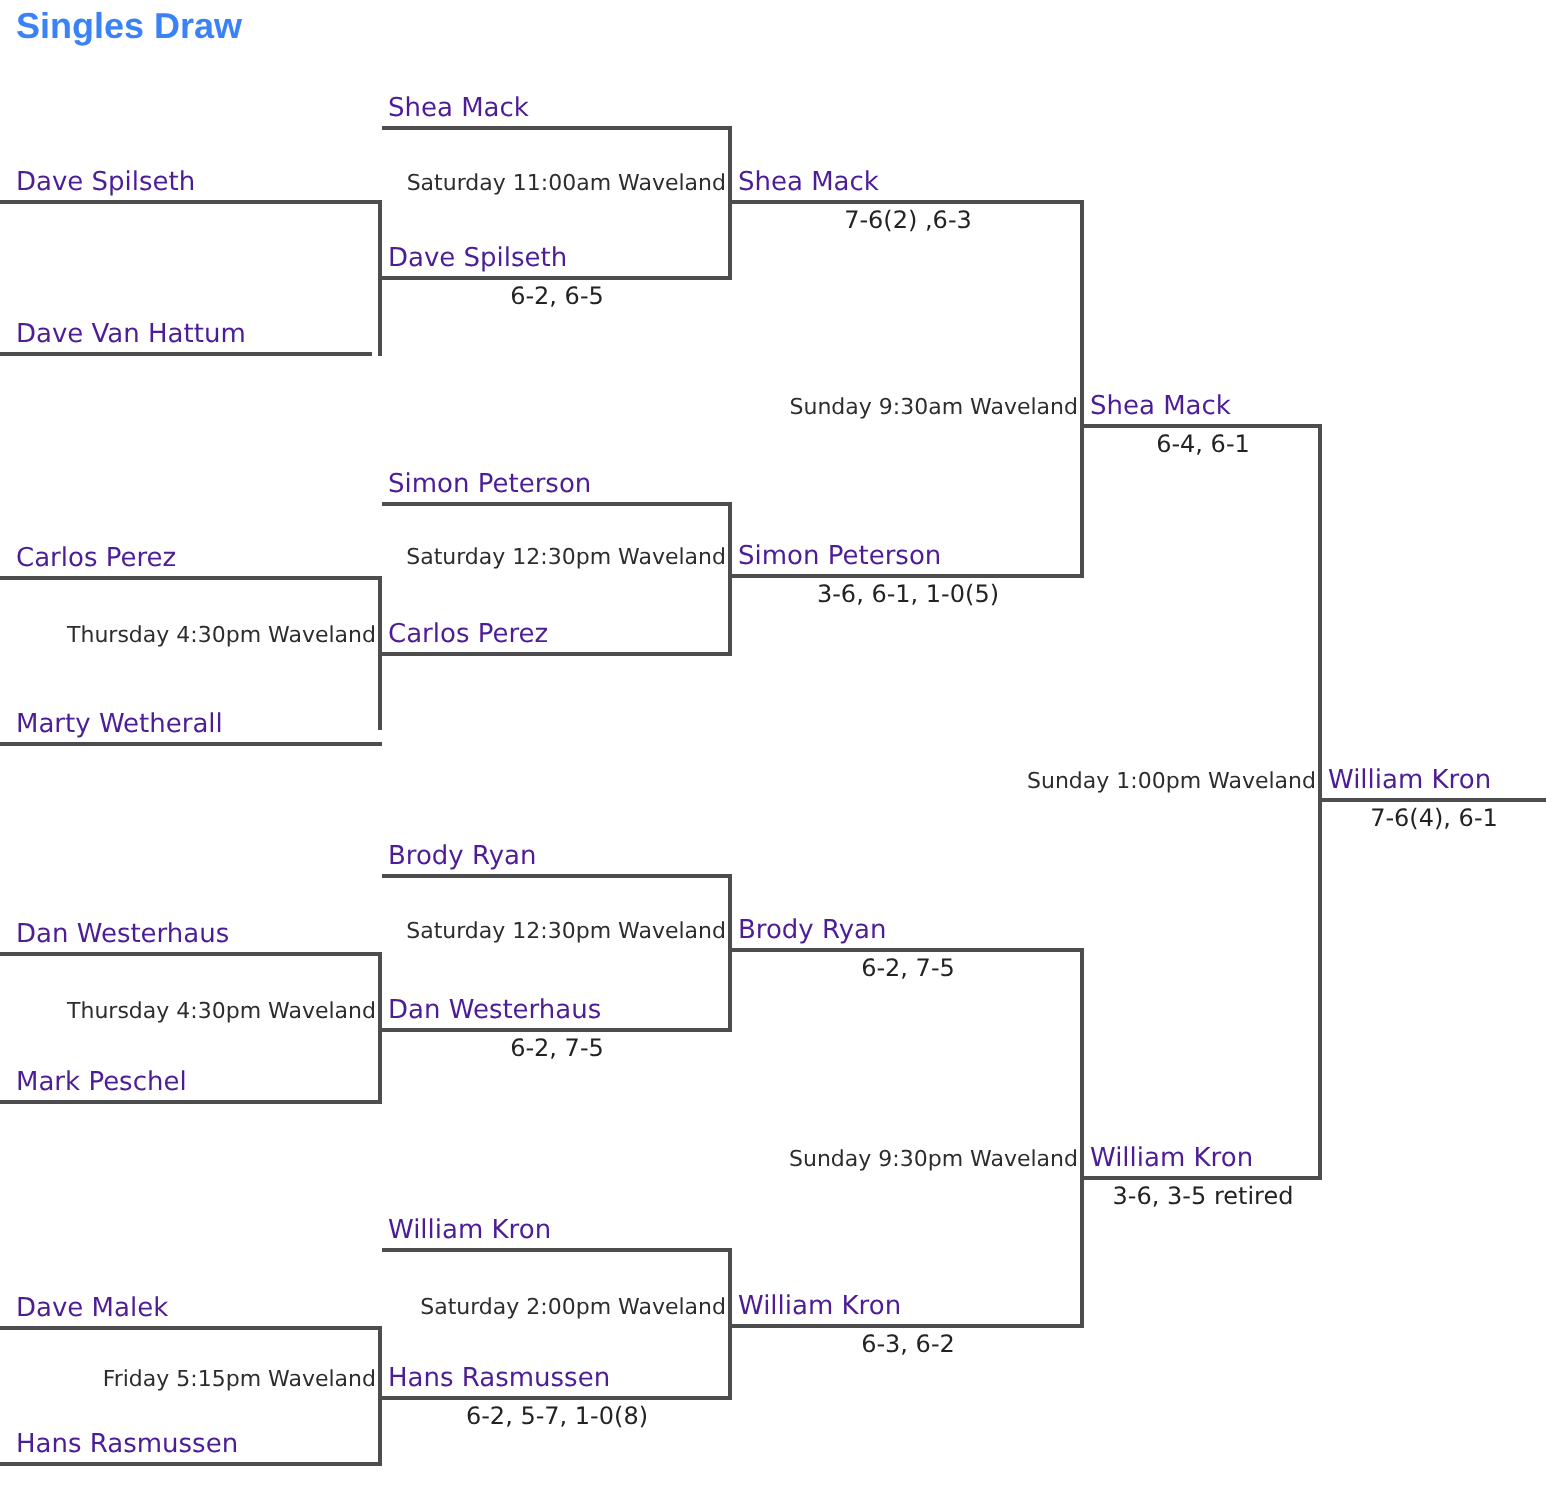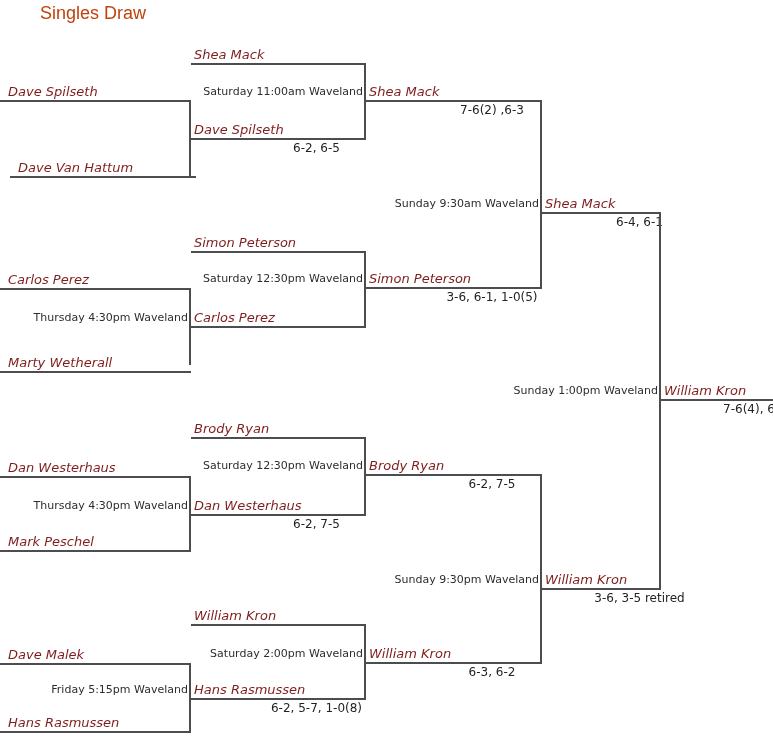--- a/index.html
+++ b/index.html
@@ -2,50 +2,50 @@
 <html><head>
 <meta charset="utf-8">
 <style>
   html,body{margin:0;padding:0;background:#ffffff;}
   #stage{
     position:relative;width:773px;height:744px;background:#ffffff;overflow:hidden;
     font-family:"DejaVu Sans","Liberation Sans",sans-serif;color:#2d2d2d;
   }
   #title{
     position:absolute;left:8px;top:3px;font-family:"Liberation Sans",sans-serif;
-    font-size:18px;font-weight:400;color:#c2410c;white-space:nowrap;margin-left:32px;
+    font-size:18px;font-weight:700;color:#3b82f6;white-space:nowrap;
   }
   .slot{position:absolute;height:20px;border-bottom:2px solid #4d4d4f;}
   .pname{
     position:absolute;left:3px;bottom:1px;font-size:13px;line-height:15px;
-    white-space:nowrap;color:#7f1d1d;font-style:italic;
+    white-space:nowrap;color:#4c1d95;
   }
   .slot.col1 .pname{left:8px;}
   .score{
     position:absolute;top:3px;left:0;width:100%;text-align:center;
     font-size:12px;white-space:nowrap;color:#232323;
   }
-  .scorewrap{position:absolute;top:100%;left:16px;width:100%;height:18px;padding-left:44px;}
+  .scorewrap{position:absolute;top:100%;left:0;width:100%;height:18px;}
   .time{
     position:absolute;right:100%;margin-right:3px;bottom:2px;font-size:11px;
     white-space:nowrap;color:#2d2d2d;text-align:center;
   }
   .vline{position:absolute;width:2px;background:#4d4d4f;}
 </style>
 </head>
 <body>
 
 <div id="stage">
 
   <div id="title">Singles Draw</div>
 
   <div class="slot col1" style="left:0;top:80px;width:191px">
     <span class="pname">Dave Spilseth</span>
   </div>
-  <div class="slot col1" style="left:10px;top:156px;width:186px">
+  <div class="slot col1" style="left:0;top:156px;width:186px">
     <span class="pname">Dave Van Hattum</span>
   </div>
 
   <div class="slot col1" style="left:0;top:268px;width:191px">
     <span class="pname">Carlos Perez</span>
   </div>
   <div class="slot col1" style="left:0;top:351px;width:191px">
     <span class="pname">Marty Wetherall</span>
   </div>
 

